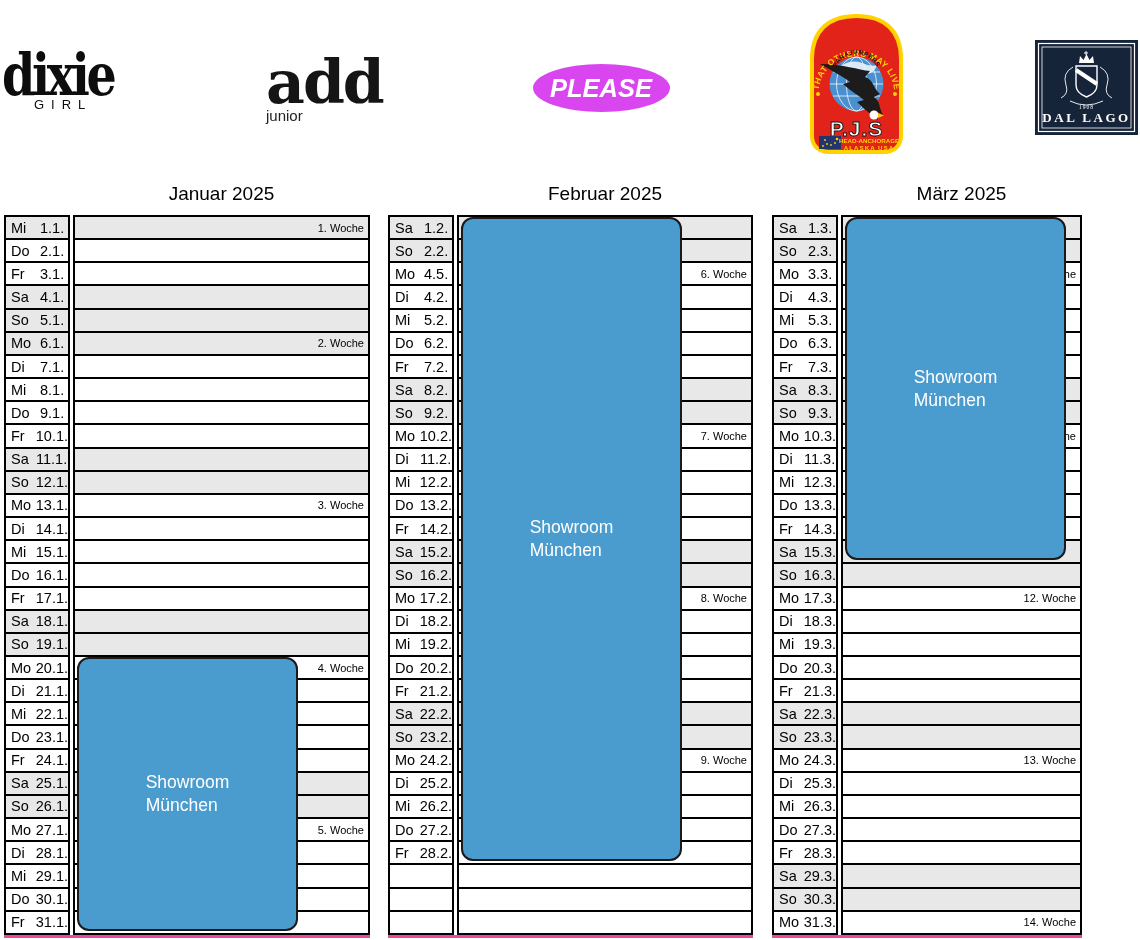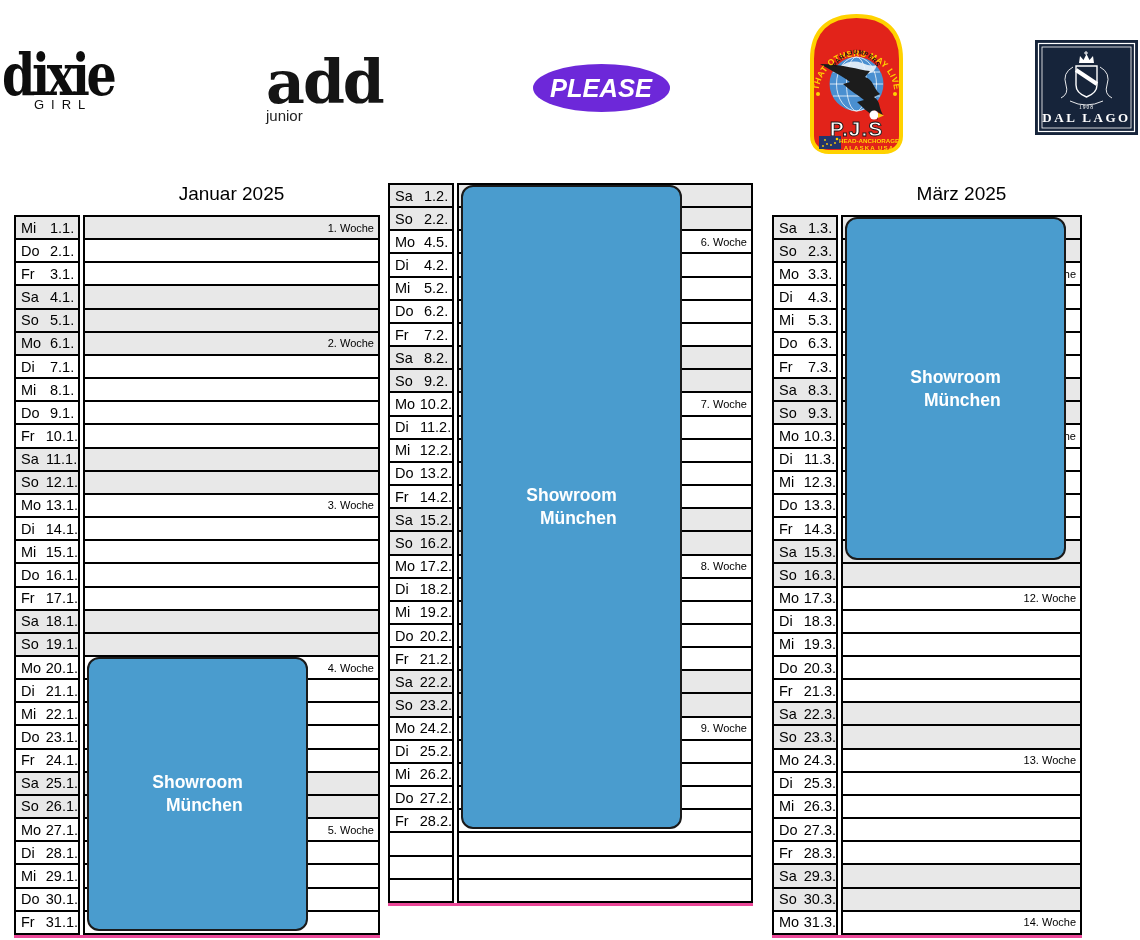--- a/index.html
+++ b/index.html
@@ -6,42 +6,42 @@
   body{width:1140px;height:940px;position:relative;font-family:"Liberation Sans",sans-serif;color:#000;overflow:hidden;}
 
   
   .logo{position:absolute;}
   .dixie{left:2px;top:46px;width:150px;}
   .dixie-word{font-family:"DejaVu Serif",serif;font-weight:bold;font-size:58px;line-height:1;letter-spacing:-4px;transform:scaleX(.82);transform-origin:left;color:#0d0d0d;}
   .dixie-sub{font-weight:normal;font-size:13px;letter-spacing:7px;margin:-7px 0 0 32px;color:#0d0d0d;}
   .addlogo{left:266px;top:52px;width:132px;text-align:left;}
   .add-word{font-family:"DejaVu Serif",serif;font-weight:bold;font-size:60px;line-height:1;letter-spacing:-2px;color:#151515;}
   .add-sub{font-size:15px;color:#222;margin-top:-5px;}
-  .please{left:533px;top:64px;width:137px;height:48px;background:#6d28d9;border-radius:50%;display:flex;align-items:center;justify-content:center;}
+  .please{left:533px;top:64px;width:137px;height:48px;background:#d946ef;border-radius:50%;display:flex;align-items:center;justify-content:center;}
   .please span{font-style:italic;font-weight:bold;font-size:26px;color:#fff;transform:scaleX(.98);letter-spacing:0;}
   .pjs{left:808px;top:14px;}
   .dallago{left:1035px;top:40px;}
 
   
   .month{position:absolute;top:183px;}
-  .month-jan{left:14px;width:366px;}
+  .month-jan{left:4px;width:366px;}
   .month-feb{left:388px;width:365px;}
   .month-mar{left:772px;width:310px;}
   .month-title{margin-left:69px;width:calc(100% - 69px);text-align:center;font-size:19px;height:22px;line-height:22px;margin-bottom:10px;}
   .day-rows{position:relative;width:100%;border-bottom:3px solid #ec4899;}
   .day-row{display:flex;gap:3px;height:25.16px;box-sizing:border-box;}
   .day-row + .day-row{margin-top:-2px;}
   .day-cell{width:66px;box-sizing:border-box;border:2px solid #000;background:#fff;display:flex;align-items:center;padding-left:5px;font-size:14.5px;}
   .day-cell .abbr{display:inline-block;width:25px;}
   .day-cell .date{white-space:pre;}
   .entry-cell{flex:1;box-sizing:border-box;border:2px solid #000;background:#fff;display:flex;align-items:center;justify-content:flex-end;}
   .shaded .day-cell,.shaded .entry-cell{background:#e8e8e8;}
   .week{font-size:11px;padding-right:4px;}
   .event-block{position:absolute;left:73px;width:221px;border:2px solid #1a1a1a;border-radius:12px;box-sizing:border-box;z-index:5;display:flex;align-items:center;justify-content:center;}
-  .ev-text{color:#fff;font-size:17.5px;line-height:23px;text-align:right;white-space:pre-line;font-weight:bold;}
+  .ev-text{color:#fff;font-size:17.5px;line-height:23px;text-align:left;white-space:pre-line;}
 </style>
 </head>
 <body>
 
 <header>
 
   <div class="logo dixie">
     <div class="dixie-word">dixie</div>
     <div class="dixie-sub">GIRL</div>
   </div>
@@ -396,20 +396,21 @@
         </div>
       </div>
       <div class="event-block" style="top: 442.04px; height: 273.92px; background: rgb(74, 156, 206); border-color: rgb(26, 26, 26);">
         <div class="ev-text">Showroom
 München</div>
       </div>
     </div>
 </section>
 
 <section class="month month-feb">
+  <div class="month-title">Februar 2025</div>
   <div class="day-rows">
       <div class="day-row shaded">
         <div class="day-cell">
           <span class="abbr">Sa</span>
           <span class="date"> 1.2.</span>
         </div>
         <div class="entry-cell">
           <span class="week"></span>
         </div>
       </div>

